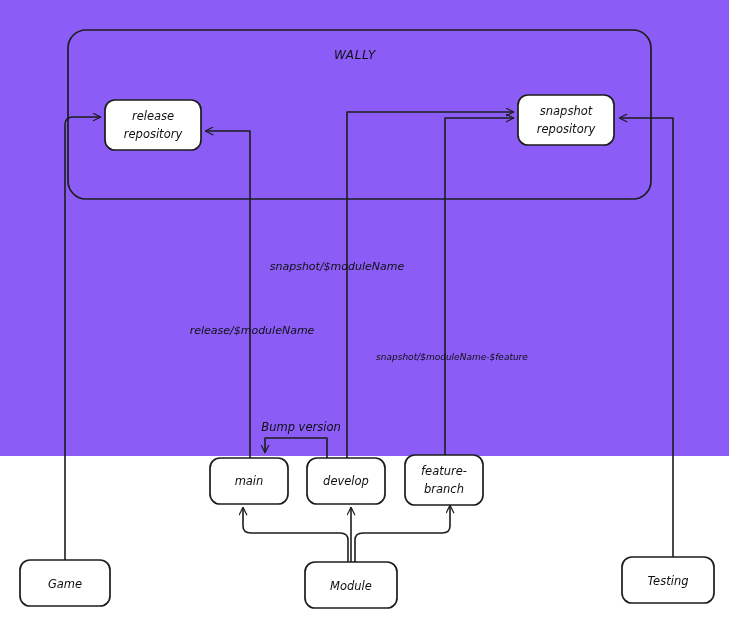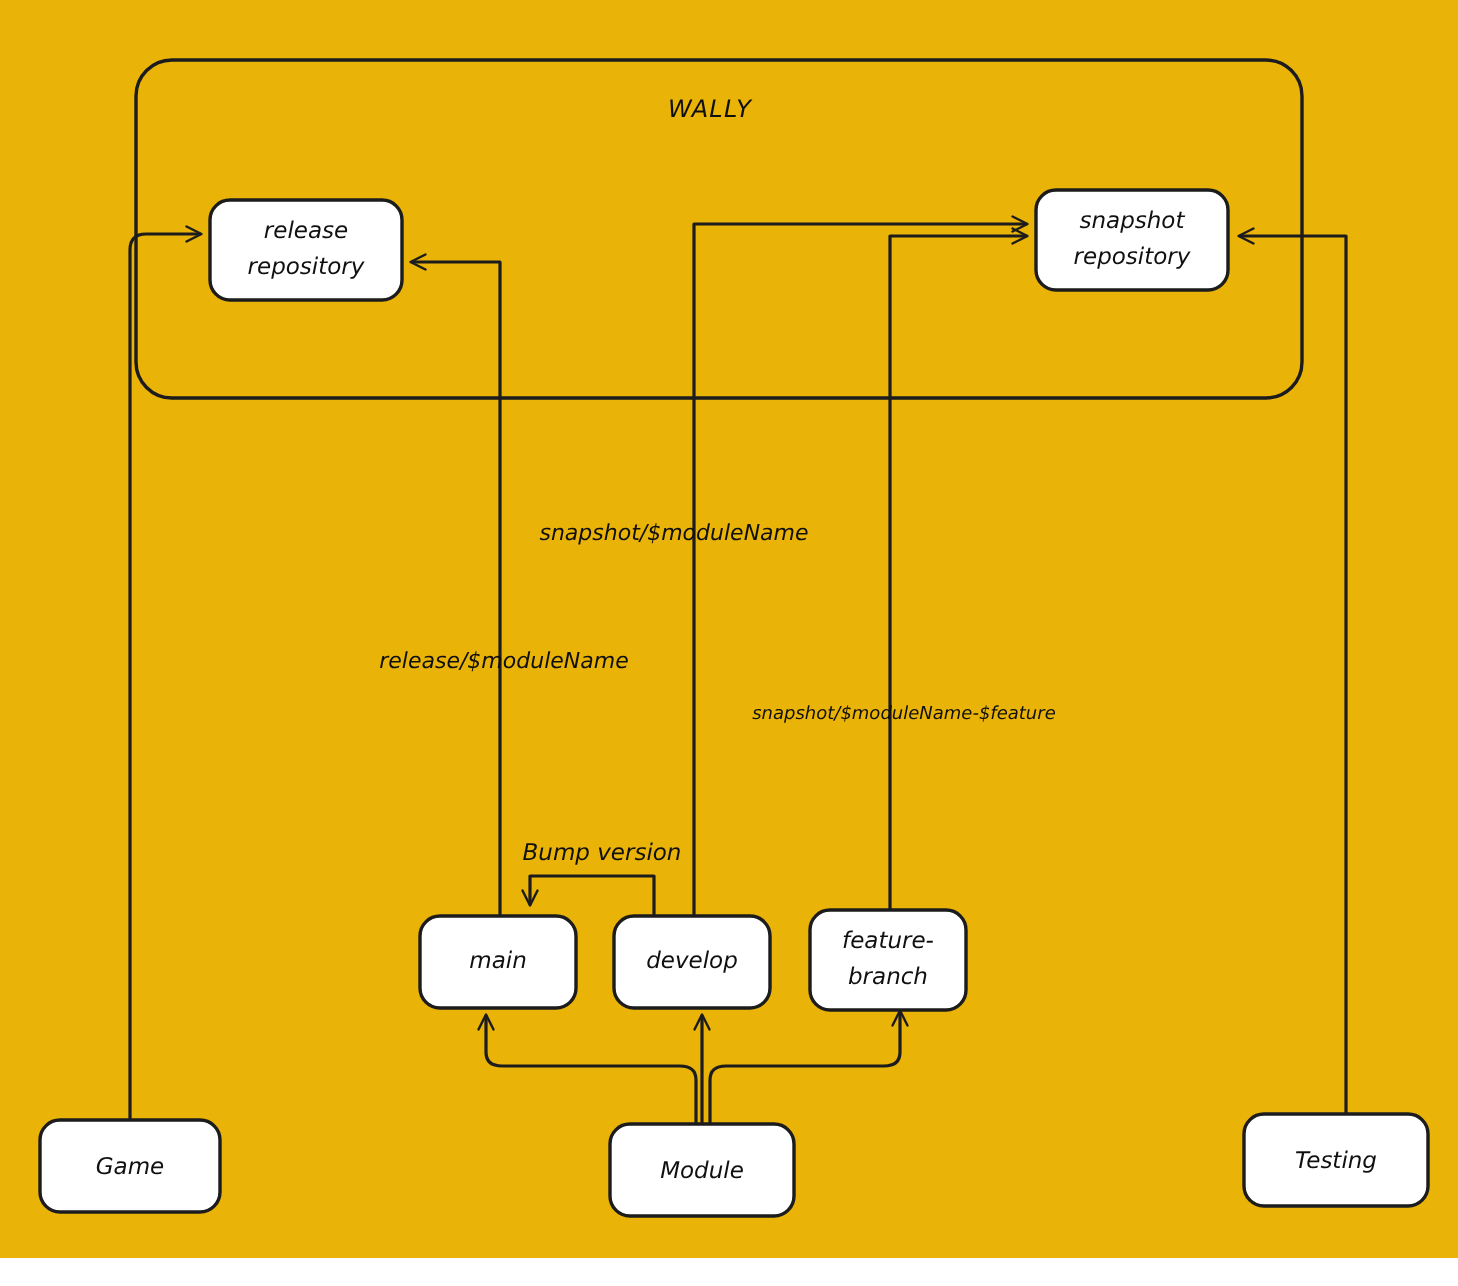--- a/index.html
+++ b/index.html
@@ -9,22 +9,22 @@
   }
   body {
     width: 729px;
     height: 643px;
     font-family: "DejaVu Sans", sans-serif;
     overflow: hidden;
   }
   #diagram-root {
     position: relative;
     width: 729px;
-    height: 629px;
-    background: #eab308;
+    height: 456px;
+    background: #8b5cf6;
   }
   svg#diagram-canvas {
     position: absolute;
     top: 0;
     left: 0;
     width: 729px;
     height: 643px;
   }
   .edge {
     fill: none;

